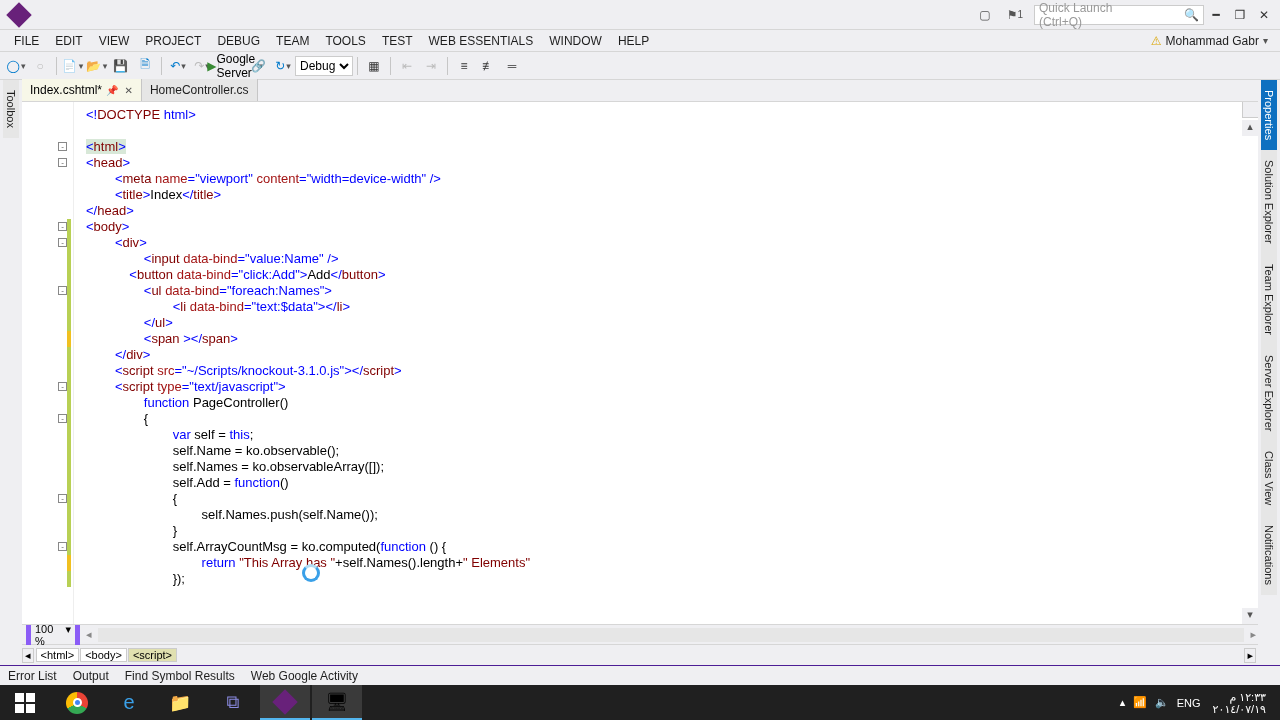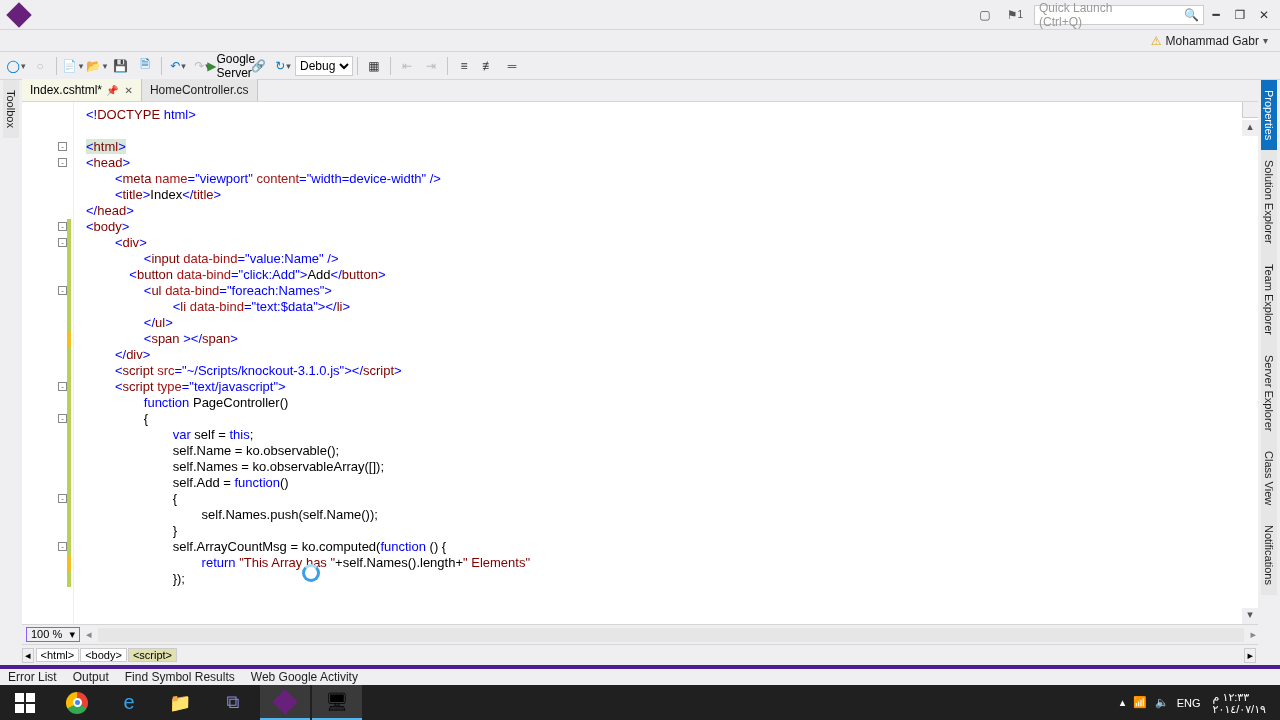--- a/index.html
+++ b/index.html
@@ -48,58 +48,71 @@
 .lines { flex:1; padding-left:12px; white-space:pre; color:#000; line-height:16px; padding-top:5px; position:relative;}
 .k-blue { color:#0000ff; }
 .k-red { color:#a31515; }
 .k-brown { color:#800000; }
 .hl { background:#d8e8d8;}
 .cursor-mark { position:absolute; width:18px; height:18px; border:3px solid #3aa0e8; border-radius:50%; border-top-color:#b0dbf4;}
 .splitbox{ position:absolute; right:0; top:0; width:16px; height:16px; border-left:1px solid #ccc; border-bottom:1px solid #ccc; background:#efeff2;}
 .arrow-up{position:absolute;right:0;top:18px;width:16px;height:16px;font-size:11px;color:#555;text-align:center; background:#efeff2;}
 .arrow-dn{position:absolute;right:0;bottom:0;width:16px;height:16px;font-size:11px;color:#555;text-align:center; background:#efeff2;}
 .editor-foot { height:20px; background:#efeff2; display:flex; align-items:center; font-size:11px; border-bottom:1px solid #d6d6d6;}
-.zoom { width:54px; border:1px solid #8b5cf6; margin:0 4px; padding:0 4px; display:flex; justify-content:space-between;}
+.zoom { width:54px; border:5px solid #8b5cf6; margin:0 4px; padding:0 4px; display:flex; justify-content:space-between;}
 .hscroll {flex:1; height:14px; margin:0 4px; background:#e6e6e6; position:relative;}
 .breadcrumb { height:20px; background:#efeff2; display:flex; align-items:center; font-size:11px; }
 .bc { border:1px solid #ccc; padding:0 4px; margin-right:1px; background:#fff;}
 .bc.sel { background:#e0e0b0;text-align:right;}
 
-.bottom-tabs { position:absolute; left:0; right:0; bottom:35px; height:20px; background:#efeff2; border-top:4px solid #4c1d95; display:flex; align-items:center; }
+.bottom-tabs { position:absolute; left:0; right:0; bottom:35px; height:20px; background:#efeff2; border-top:1px solid #4c1d95; display:flex; align-items:center; }
 .bottom-tabs .bt{ padding:0 8px; font-size:12px; color:#1e1e1e;}
 
 .status { position:absolute; bottom:15px; left:0; right:0; height:20px; background:#007acc; color:#fff; display:flex; align-items:center; padding:0 8px; font-size:12px;}
 .status .spacer{flex:1;}
 .status span{margin:0 10px;}
 
 .taskbar { position:absolute; bottom:0; left:0; right:0; height:35px; background:#202020; display:flex; align-items:center;}
 .taskbar .tbtn{ width:50px; height:35px; display:flex; align-items:center; justify-content:center; margin-right:2px;}
 .taskbar .tbtn.active{ background:#3a3a3a; border-bottom:2px solid #53b6ef;}
 .taskbar .tray{margin-left:auto; display:flex; align-items:center; padding:0 6px; color:#fff; font-size:11px;}
 .taskbar .tray span{margin:0 4px;}
-.taskbar .datetime{line-height:12px;}
+.taskbar .datetime{text-align:right; line-height:12px;}
 </style>
 </head>
 <body>
 
 <div class="titlebar">
   <div class="vs-icon"></div>
   <div class="spacer"></div>
   <div class="tb-icon">▢</div>
   <div class="tb-icon">⚑<small>1</small></div>
   <div class="search">
       <span>Quick Launch (Ctrl+Q)</span>
       <span>🔍</span>
     </div>
   <div class="winbtn">━</div>
   <div class="winbtn">❐</div>
   <div class="winbtn">✕</div>
 </div>
 
 <div class="menubar">
+  <div id="menu-items" style="display:flex;">
+      <div class="m">FILE</div>
+      <div class="m">EDIT</div>
+      <div class="m">VIEW</div>
+      <div class="m">PROJECT</div>
+      <div class="m">DEBUG</div>
+      <div class="m">TEAM</div>
+      <div class="m">TOOLS</div>
+      <div class="m">TEST</div>
+      <div class="m">WEB ESSENTIALS</div>
+      <div class="m">WINDOW</div>
+      <div class="m">HELP</div>
+    </div>
   <div class="spacer" style="flex:1"></div>
   <div class="user">
       <span class="warn">⚠</span>
       <span>Mohammad Gabr</span>
       <span class="chev">▾</span>
     </div>
 </div>
 
 <div class="toolbar">
   <div class="btn blue">◯<span class="drop">▾</span></div>

